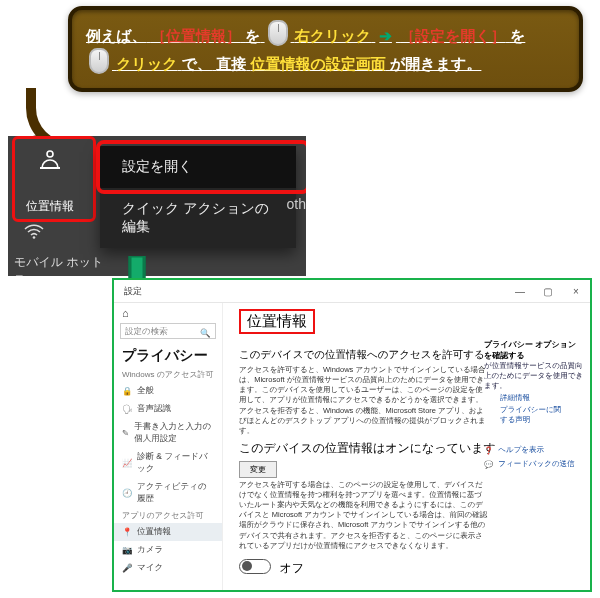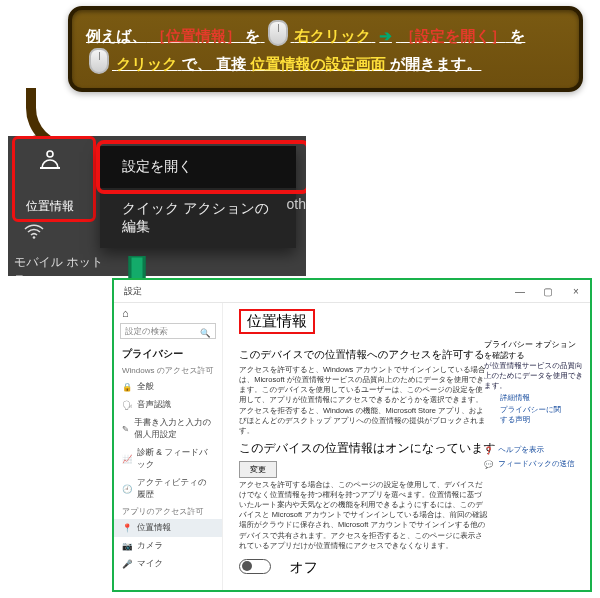--- a/index.html
+++ b/index.html
@@ -72,39 +72,39 @@
   .win .titlebar{height:22px;display:flex;align-items:center;border-bottom:1px solid #e6e6e6}
   .win .titlebar .tlabel{margin-left:10px;font-size:9px;color:#333}
   .win .titlebar .spacer{flex:1}
   .win .titlebar .wbtn{width:28px;text-align:center;color:#555;font-size:10px}
   .win .body{display:flex;height:calc(100% - 22px)}
 
   .side{width:108px;border-right:1px solid #eee;display:flex;flex-direction:column;font-size:8.5px;color:#444}
   .side .home{padding:4px 6px 0 8px;font-size:11px}
   .side .search{margin:4px 6px;border:1px solid #ccc;height:14px;display:flex;align-items:flex-end;padding:0 4px;color:#888;font-size:8.5px}
   .side .search .sicon{margin-left:auto}
-  .side .hdr{padding:4px 8px 2px 8px;font-weight:700;color:#111;font-size:10px}
+  .side .hdr{padding:4px 8px 2px 8px;font-weight:700;color:#111;font-size:14px}
   .side .subhdr{padding:2px 8px;color:#777;font-size:8px}
   .side .li{display:flex;align-items:center;gap:5px;padding:3px 8px}
   .side .li.active{background:#e9eef2}
   .side .li .ico{width:10px;text-align:center;color:#666}
 
   .main{flex:1;padding:4px 8px 4px 16px;position:relative}
   .main h1{margin:0;font-size:15px;font-weight:400}
   .main .h1box{display:inline-block;border:2px solid #e11;padding:1px 6px;margin:2px 0 6px 0}
   .main h2{margin:8px 0 3px 0;font-size:10.5px;font-weight:400}
   .main p{margin:2px 0;font-size:7.5px;color:#333;line-height:1.35}
   .main .status{margin:4px 0 2px 0;font-size:12px}
   .main .chg{display:inline-block;border:1px solid #999;background:#efefef;padding:2px 10px;font-size:8px;margin-top:2px}
   .main .toggle{display:inline-flex;align-items:center;gap:6px;border:1px solid #555;border-radius:9px;width:30px;height:13px;position:relative;margin-top:6px}
   .main .toggle .knob{position:absolute;left:2px;top:1.5px;width:10px;height:10px;border-radius:50%;background:#555}
-  .main .toggle-lbl{font-size:14px;margin-left:16px;vertical-align:2px}
+  .main .toggle-lbl{font-size:12px;margin-left:6px;vertical-align:2px}
 
   .rcol{position:absolute;right:6px;top:30px;width:100px;font-size:7.5px;color:#224}
-  .rcol .rh{font-weight:400;color:#000;font-size:8px;margin-top:6px}
+  .rcol .rh{font-weight:700;color:#000;font-size:8px;margin-top:6px}
   .rcol .lnk{color:#1a4fa0;margin:2px 16px}
   .rcol .help{margin-top:20px}
   .rcol .help .hi{margin:4px 0;display:flex;gap:5px;align-items:center;color:#1a4fa0}
 </style>
 </head>
 <body>
 <div class="stage">
 
 <div class="bubble">
   <span>例えば、</span>

